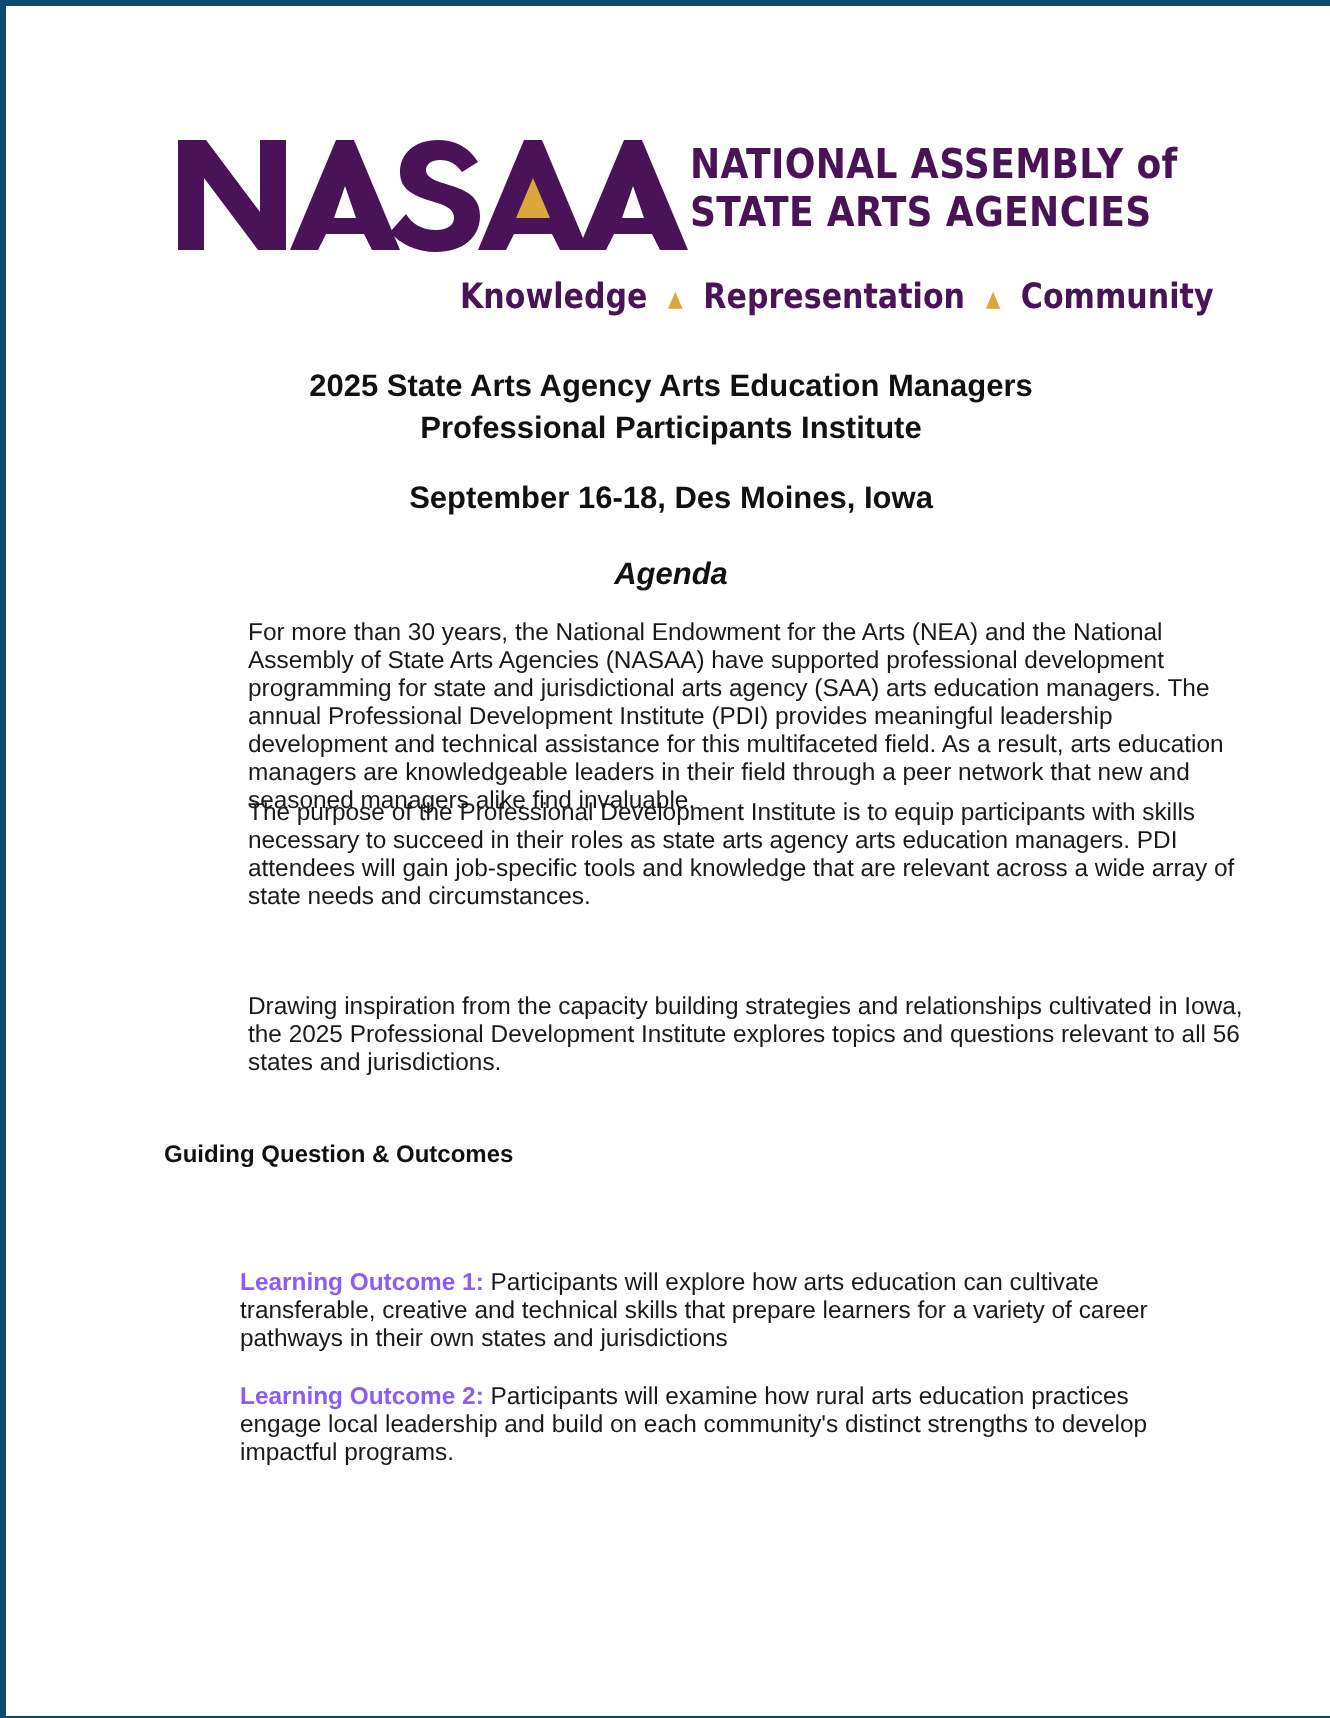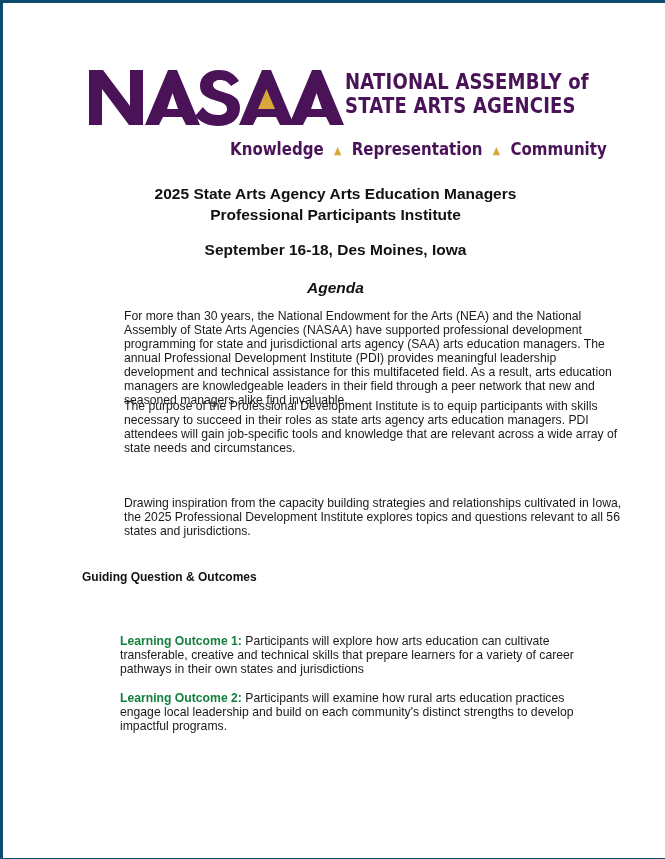--- a/index.html
+++ b/index.html
@@ -112,21 +112,21 @@
     }
     .p4 { top: 577px; }
     .outcome {
       position: absolute;
       left: 117px;
       width: 465px;
       font-size: 12.2px;
       line-height: 14px;
       color: #1a1a1a;
     }
-    .outcome b { font-weight: bold; color: #15803d; }
+    .outcome b { font-weight: bold; color: #8b5cf6; }
     .o1 { top: 631px; }
     .o2 { top: 688px; }
   </style>
 </head>
 <body>
 
 <div class="page">
 
   <div class="logo">
     <svg width="256" height="60" viewBox="0 0 256 60" style="position:absolute;left:0;top:0;">

